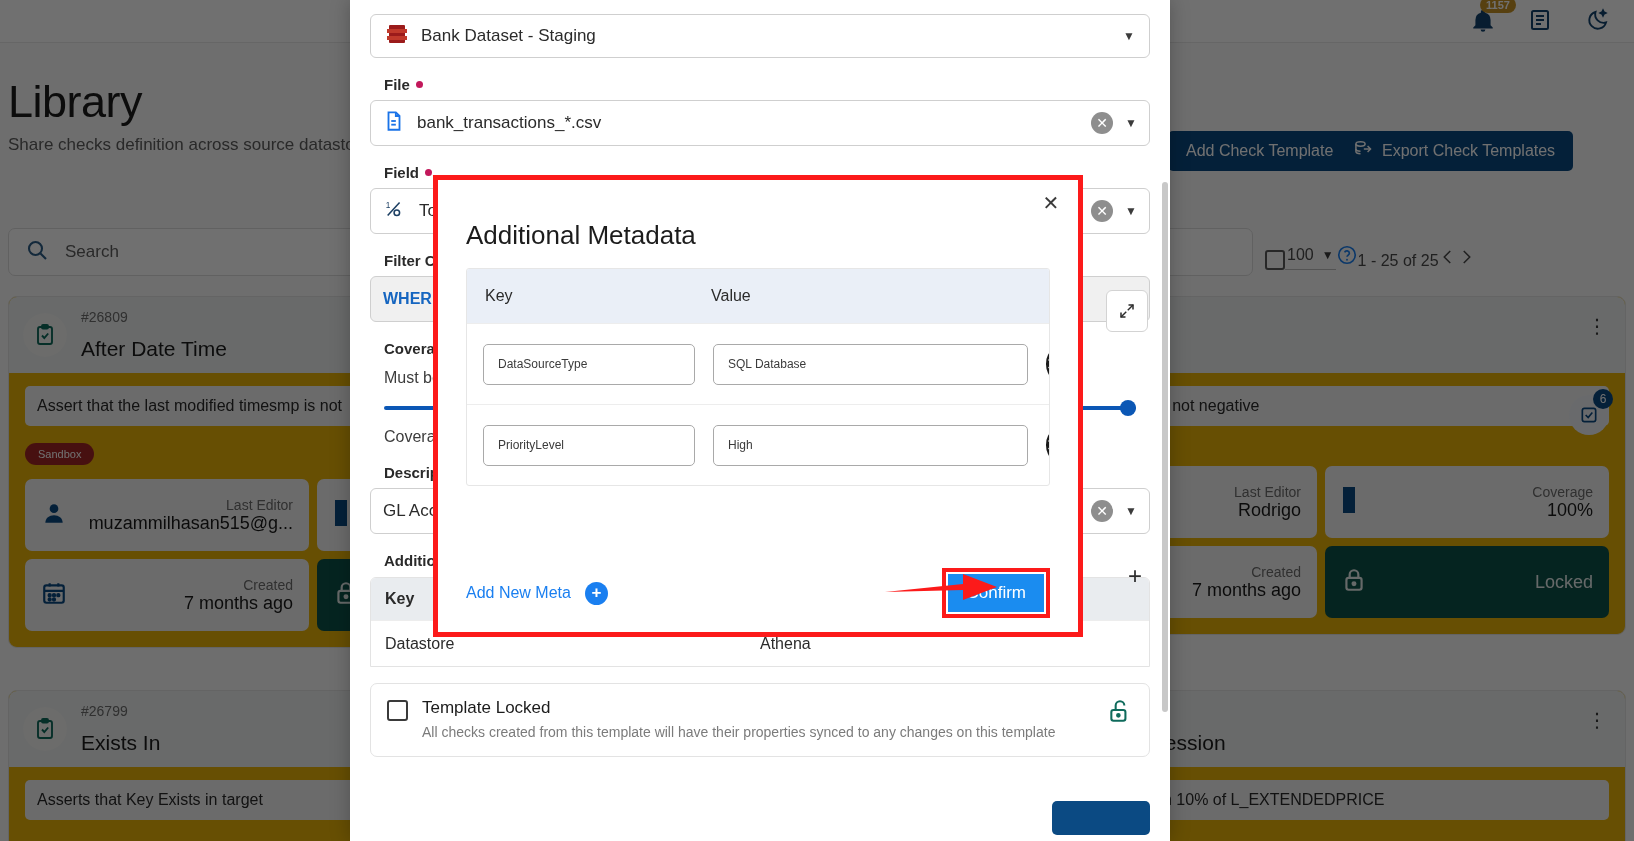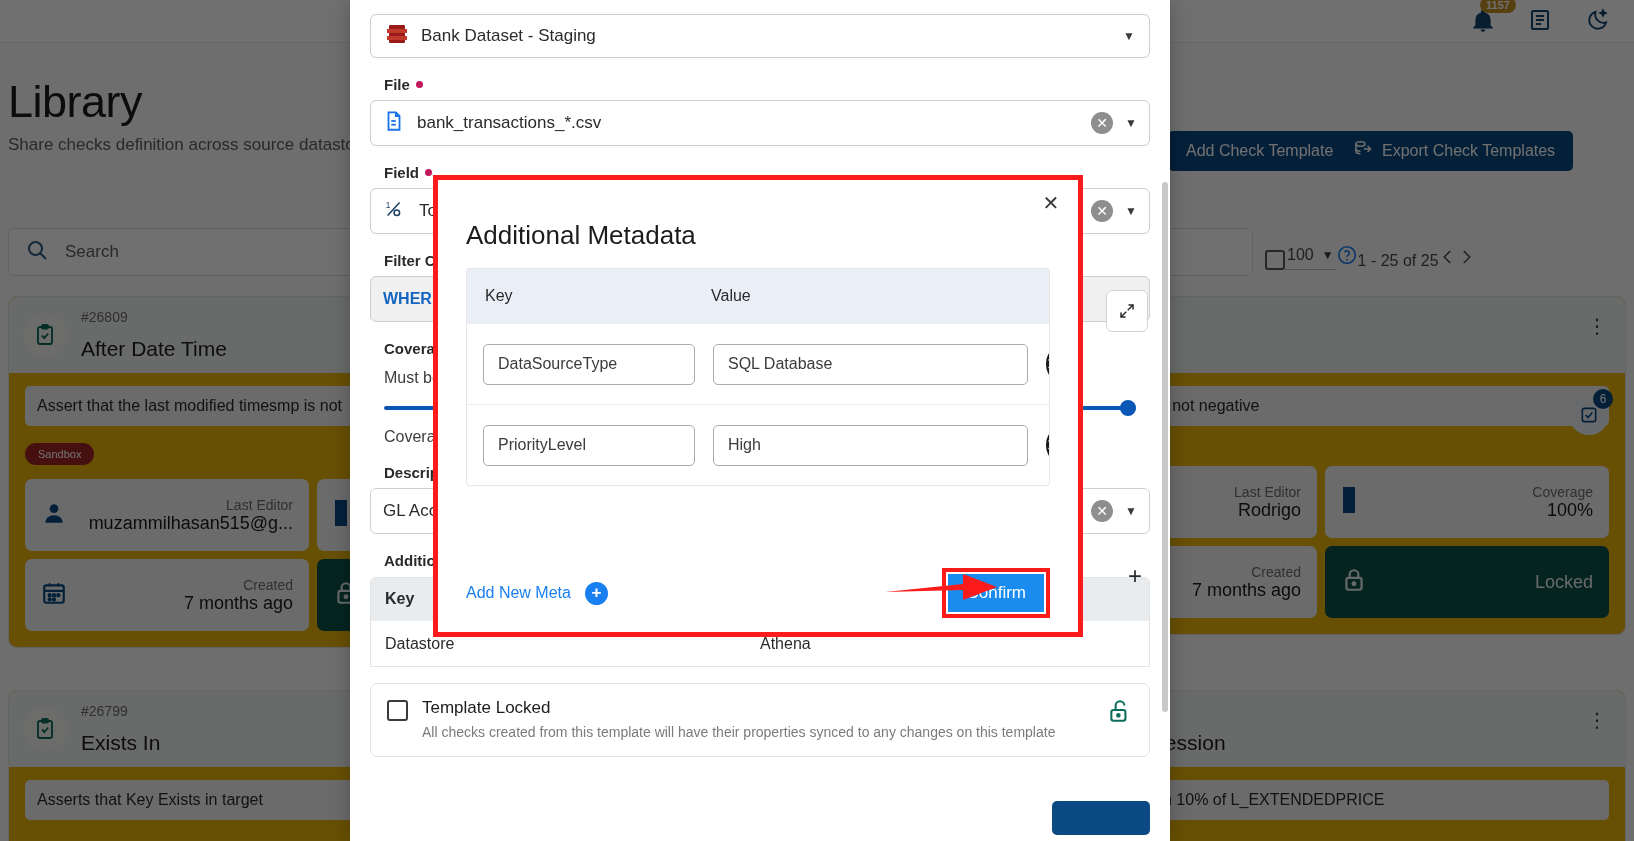--- a/index.html
+++ b/index.html
@@ -153,21 +153,21 @@
   .modal-desc { font-size: 16px; color: #3b3b3b; line-height: 1.45; margin-top: 16px; width: 610px; }
   .modal-desc b { font-weight: 700; color:#1c1c1c; }
 
   .kv-table { margin-top: 17px; border: 1px solid #e6e6e6; border-radius: 3px; overflow:hidden; }
   .kv-head { display:grid; grid-template-columns: 226px 1fr; background:#eaeff7; height: 54px; align-items:center; padding: 0 18px; }
   .kv-head span { font-size: 16px; color: #2b2b2b; }
   .kv-row { display:flex; align-items:center; height: 81px; padding: 0 16px; gap: 18px; border-top: 1px solid #ededed; }
   .kv-row:first-of-type { border-top: none; }
   .kv-input {
     height: 41px; border: 1px solid #a9a9a9; border-radius: 5px; background:#fff;
-    display:flex; align-items:center; padding: 0 14px; font-size: 16px; color: #3b3b3b;
+    display:flex; align-items:center; padding: 0 14px; font-size: 12px; color: #3b3b3b;
   }
   .kv-key { width: 212px; flex:none; }
   .kv-val { width: 315px; flex:none; }
   .kv-del { width: 26px; height: 26px; border-radius: 50%; background:#1a1a1a; color:#fff; font-size: 17px; display:flex; align-items:center; justify-content:center; cursor:pointer; }
 
   .modal-foot { position: absolute; left: 28px; right: 28px; bottom: 18px; height: 42px; display:flex; align-items:center; justify-content:space-between; }
   .add-meta { display:flex; align-items:center; gap: 14px; color:#1a7ff0; font-size: 16px; cursor:pointer; }
   .add-plus { width: 23px; height: 23px; border-radius: 50%; background:#1a7ff0; color:#fff; font-size:17px; line-height:21px; text-align:center; font-weight:700; }
   .confirm-wrap { border: 4px solid #fc1a1a; padding: 2px; }
   .confirm-btn { background:#1a8cf0; color:#fff; border:none; font-family:inherit; font-size:17px; padding: 9px 18px; cursor:pointer; }

